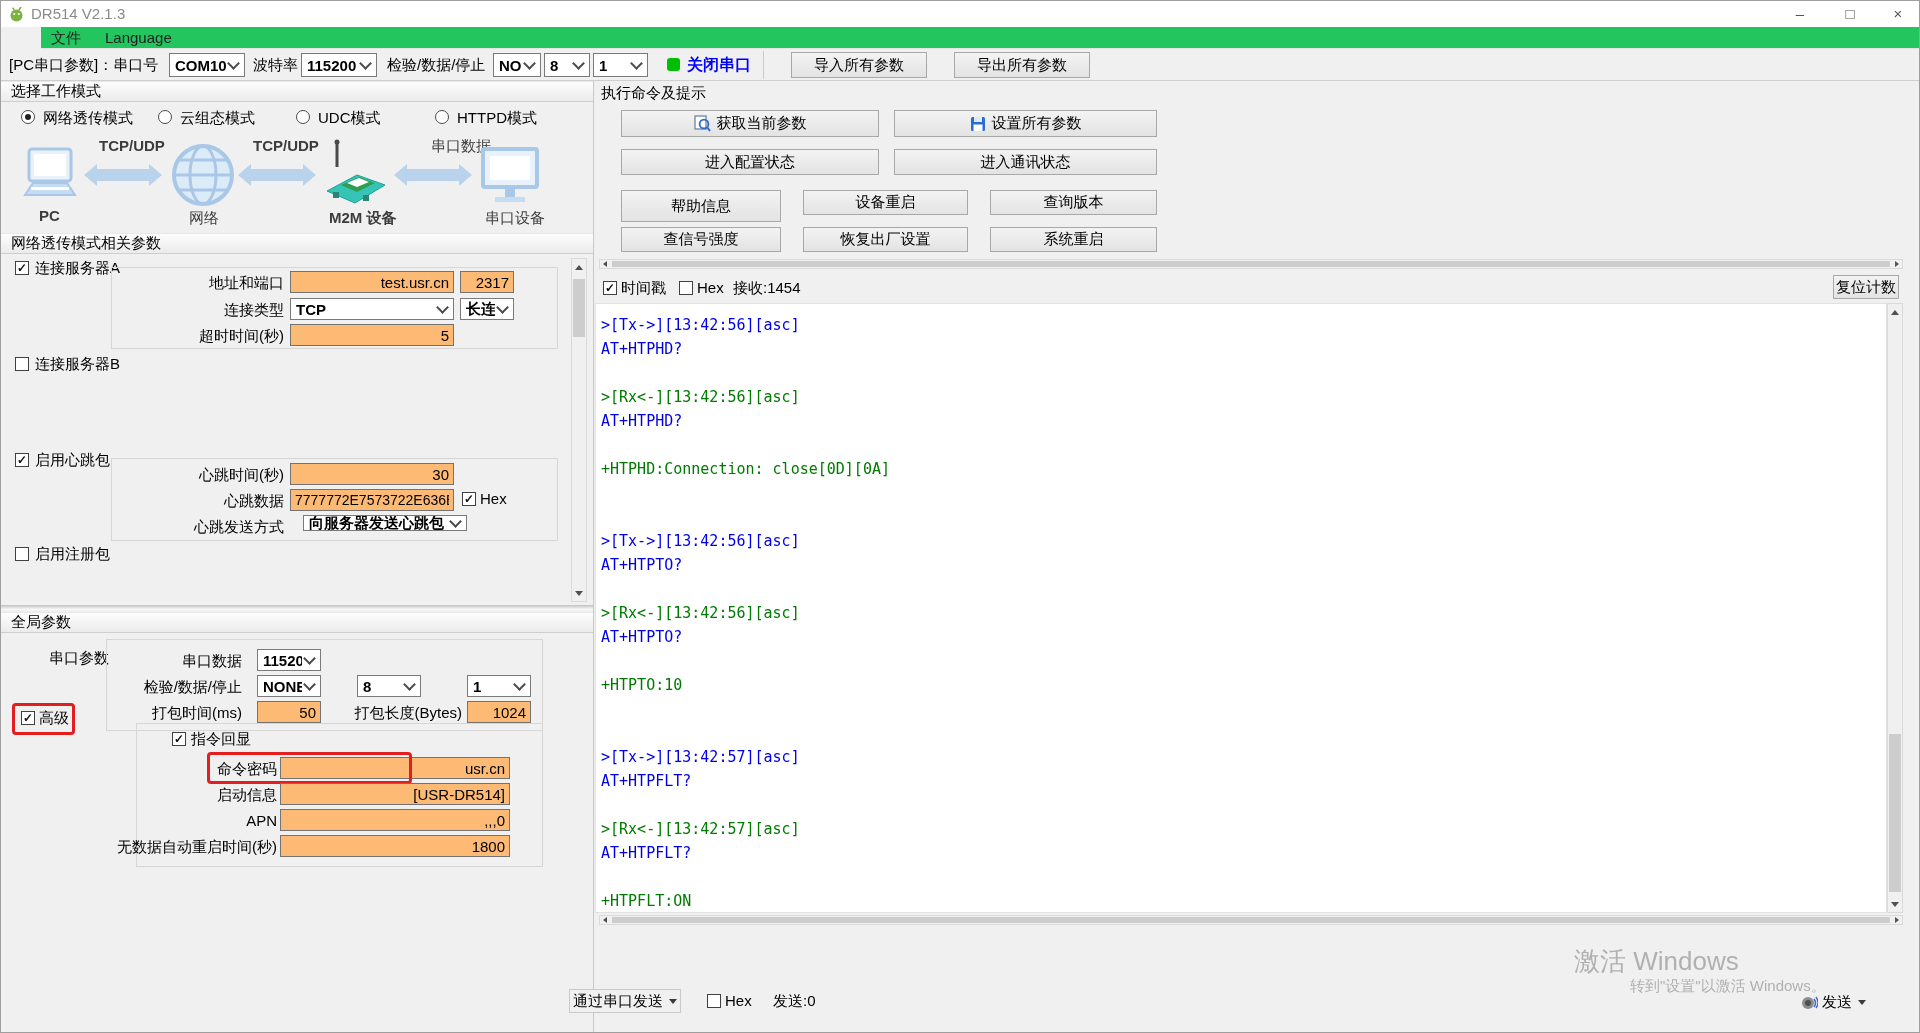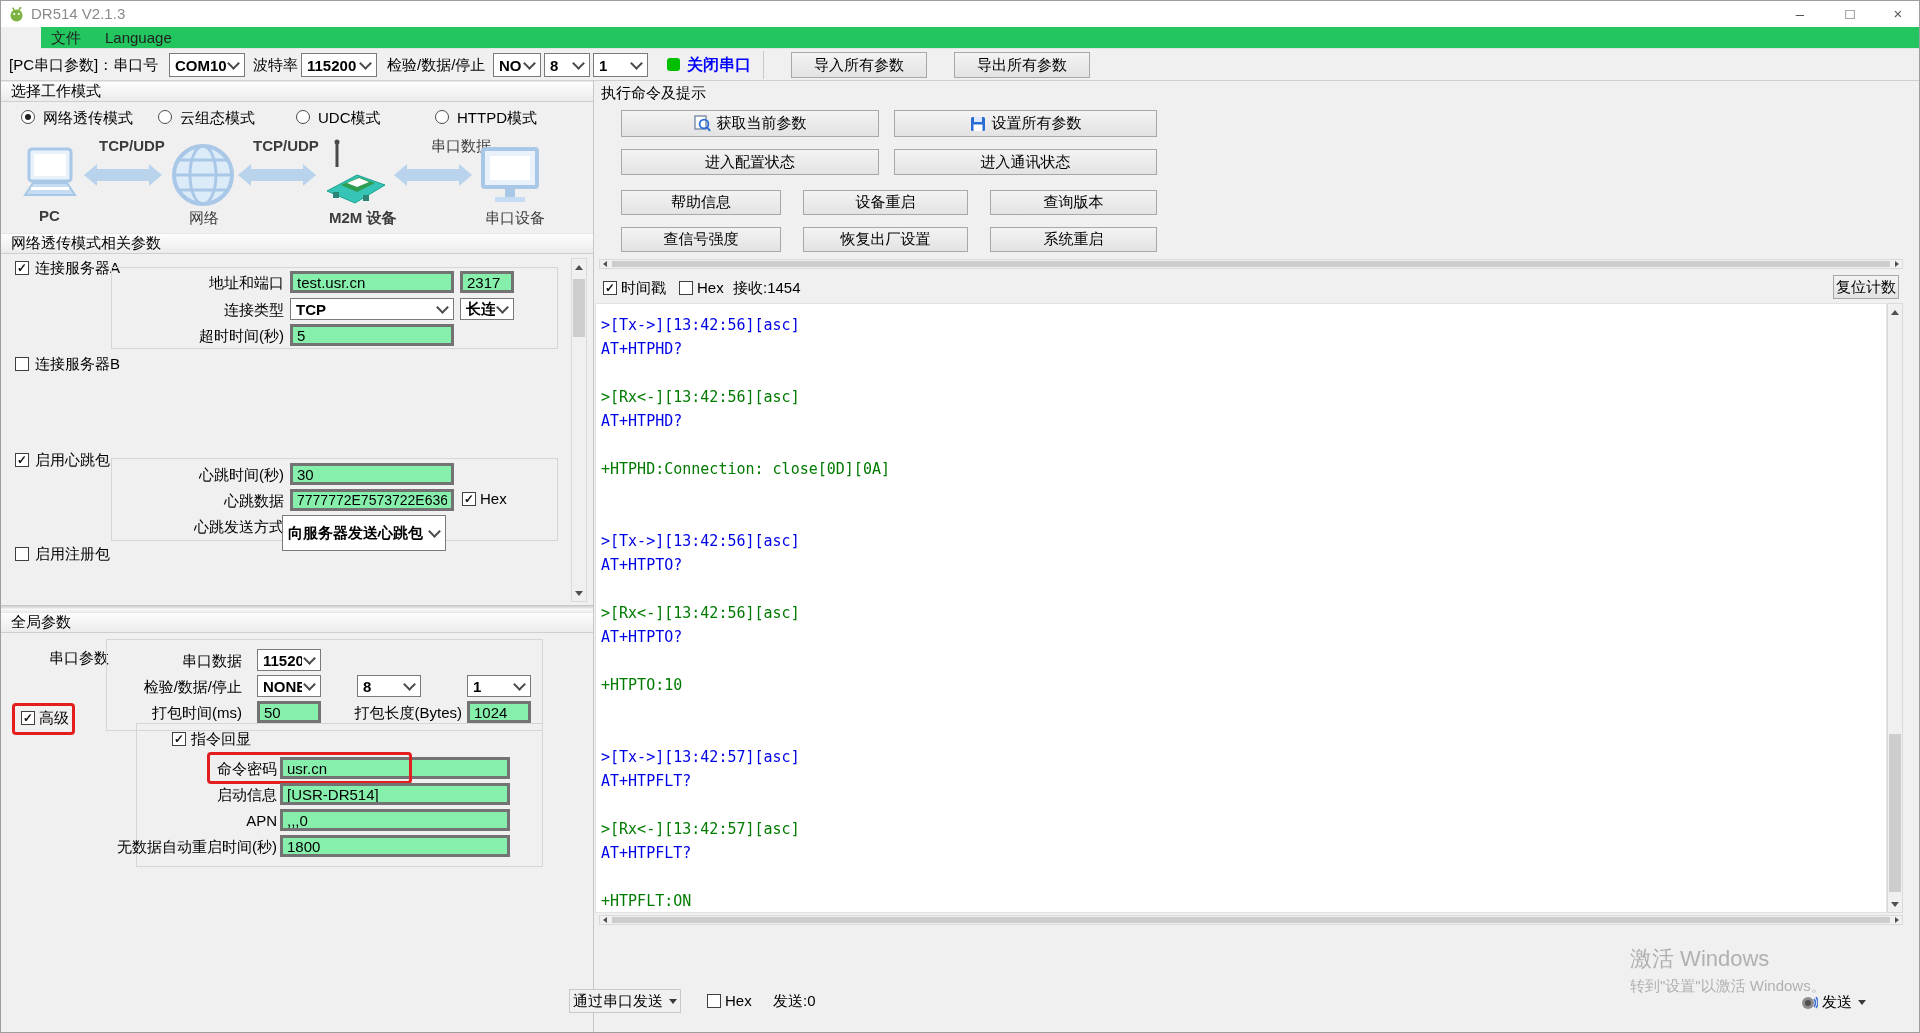--- a/index.html
+++ b/index.html
@@ -12,21 +12,21 @@
   
   .titlebar{left:0;top:0;width:1920px;height:26px;background:#ffffff;}
   .title-text{color:#8a8a8a;font-size:15px;}
   .winbtn{width:34px;height:24px;display:flex;align-items:center;justify-content:center;color:#555;font-size:15px;}
   .menubar{left:0;top:26px;width:1920px;height:22px;background:#22c55e;border-bottom:1px solid #e3e3e3;margin-left:40px;}
   .menu-item{color:#222;}
   .toolbar{left:0;top:48px;width:1920px;height:32px;background:#f0f0f0;border-bottom:1px solid #d0d0d0;}
   
   .btn{display:flex;align-items:center;justify-content:center;background:linear-gradient(#f3f3f3,#e3e3e3);
        border:1px solid #a8a8a8;white-space:nowrap;cursor:default;}
-  .input{border:3px solid #737373;background:#86efac;font:inherit;padding:0 4px;box-sizing:border-box;width:100%;height:100%;}
+  .input{border:1px solid #737373;background:#fdba74;font:inherit;padding:0 4px;box-sizing:border-box;width:100%;height:100%;text-align:right;}
   .combo{background:#fff;border:1px solid #7a7a7a;display:flex;align-items:center;justify-content:space-between;
          padding:0 5px 0 5px;overflow:hidden;white-space:nowrap;}
   .combo-text{overflow:hidden;font-weight:bold;}
   .chev{width:7px;height:7px;border-right:2px solid #4a4a4a;border-bottom:2px solid #4a4a4a;
         transform:rotate(45deg);flex:none;margin:-3px 1px 0 3px;}
   .cb{width:14px;height:14px;border:1px solid #404040;background:#fff;display:inline-flex;align-items:center;
       justify-content:center;flex:none;box-sizing:border-box;}
   .cb.checked::after{content:"✓";font-size:12px;font-weight:bold;color:#101010;line-height:1;}
   .radio{width:14px;height:14px;border:1px solid #4a4a4a;border-radius:50%;background:#fff;display:inline-flex;
          align-items:center;justify-content:center;box-sizing:border-box;}
@@ -219,21 +219,21 @@
     <span class="abs cb checked" style="left:14px;top:199px"></span>
     <span class="abs lbl" style="left:34px;top:197px">启用心跳包</span>
     <div class="abs gbox" style="left:110px;top:204px;width:447px;height:83px">
       <div class="abs lbl r" style="left:60px;top:7px;width:112px">心跳时间(秒)</div>
       <input class="abs input" style="left: 178px; top: 4px; width: 164px; height: 22px;" value="30">
       <div class="abs lbl r" style="left:60px;top:33px;width:112px">心跳数据</div>
       <input class="abs input" style="left: 178px; top: 30px; width: 164px; height: 22px; font-size: 14px;" value="7777772E7573722E636E">
       <span class="abs cb checked" style="left:350px;top:33px"></span>
       <span class="abs lbl" style="left:368px;top:31px">Hex</span>
       <div class="abs lbl r" style="left:60px;top:59px;width:112px">心跳发送方式</div>
-      <div class="abs combo" style="left:170px;top:56px;width:164px;height:36px">
+      <div class="abs combo" style="left:191px;top:56px;width:164px;height:16px">
         <span class="combo-text">向服务器发送心跳包</span>
         <span class="chev"></span>
       </div>
     </div>
 
     <span class="abs cb" style="left:14px;top:293px"></span>
     <span class="abs lbl" style="left:34px;top:291px">启用注册包</span>
 
     <div class="abs sbv" style="left:570px;top:4px;width:16px;height:344px">
       <div class="abs sb-btn" style="left:0;top:0;width:14px;height:16px">
@@ -319,21 +319,21 @@
       <rect x="3.5" y="8.5" width="9" height="6.5" fill="#ffffff"></rect>
     </svg>
     <span>设置所有参数</span>
   </div>
   <div class="abs btn" style="left:620px;top:148px;width:258px;height:26px">
     <span>进入配置状态</span>
   </div>
   <div class="abs btn" style="left:893px;top:148px;width:263px;height:26px">
     <span>进入通讯状态</span>
   </div>
-  <div class="abs btn" style="left:620px;top:189px;width:160px;height:25px">
+  <div class="abs btn" style="left:620px;top:189px;width:160px;height:32px">
     <span>帮助信息</span>
   </div>
   <div class="abs btn" style="left:802px;top:189px;width:165px;height:25px">
     <span>设备重启</span>
   </div>
   <div class="abs btn" style="left:989px;top:189px;width:167px;height:25px">
     <span>查询版本</span>
   </div>
   <div class="abs btn" style="left:620px;top:226px;width:160px;height:25px">
     <span>查信号强度</span>
@@ -407,21 +407,21 @@
   <div class="abs sbh" style="left:598px;top:914px;width:1304px;height:10px">
     <div class="abs sb-btn" style="left:0;top:0;width:10px;height:8px">
         <span class="tri left" style="border-top-width:3px;border-bottom-width:3px;border-right-width:4px"></span>
       </div>
     <div class="abs sb-thumb" style="left:12px;top:1px;width:1278px;height:6px"></div>
     <div class="abs sb-btn" style="left:1292px;top:0;width:10px;height:8px">
         <span class="tri right" style="border-top-width:3px;border-bottom-width:3px;border-left-width:4px"></span>
       </div>
   </div>
 
-  <div class="abs watermark" style="left:1629px;top:943px;font-size:22px">激活 Windows</div>
+  <div class="abs watermark" style="left:1573px;top:943px;font-size:26px">激活 Windows</div>
   <div class="abs watermark" style="left:1629px;top:976px;font-size:15px">转到"设置"以激活 Windows。</div>
 
   <div class="abs" style="left:560px;top:985px;width:1326px;height:32px">
     <div class="abs btn" style="left:8px;top:3px;width:112px;height:24px;background:#f0f0f0;border-color:#c9c9c9">
       <span>通过串口发送</span>
       <span class="ddtri"></span>
     </div>
     <span class="abs cb" style="left:146px;top:8px"></span>
     <span class="abs lbl" style="left:164px;top:6px">Hex</span>
     <span class="abs lbl" style="left:212px;top:6px">发送:0</span>

